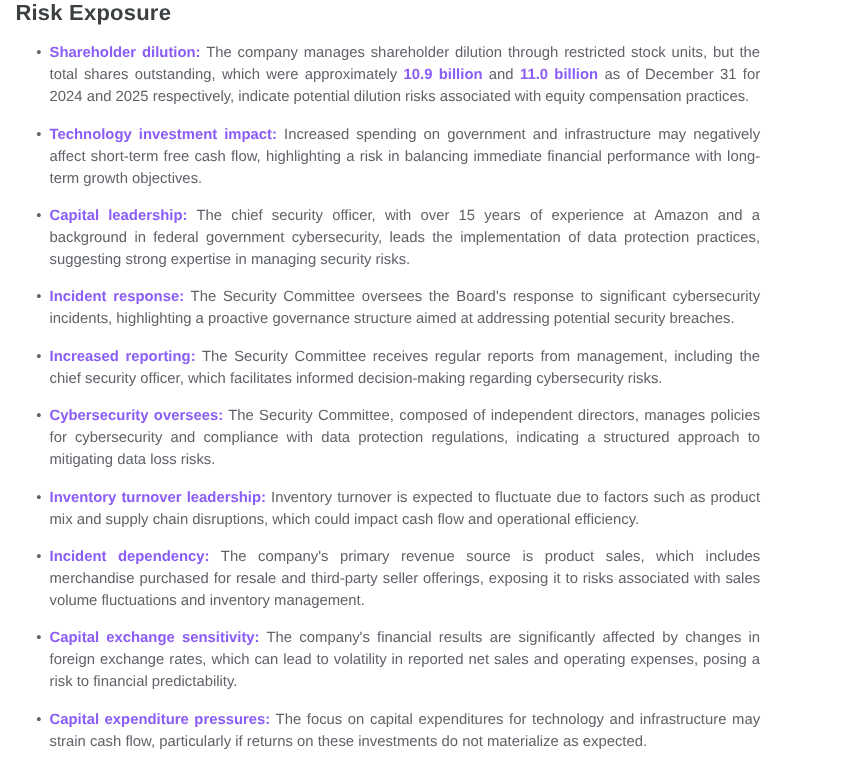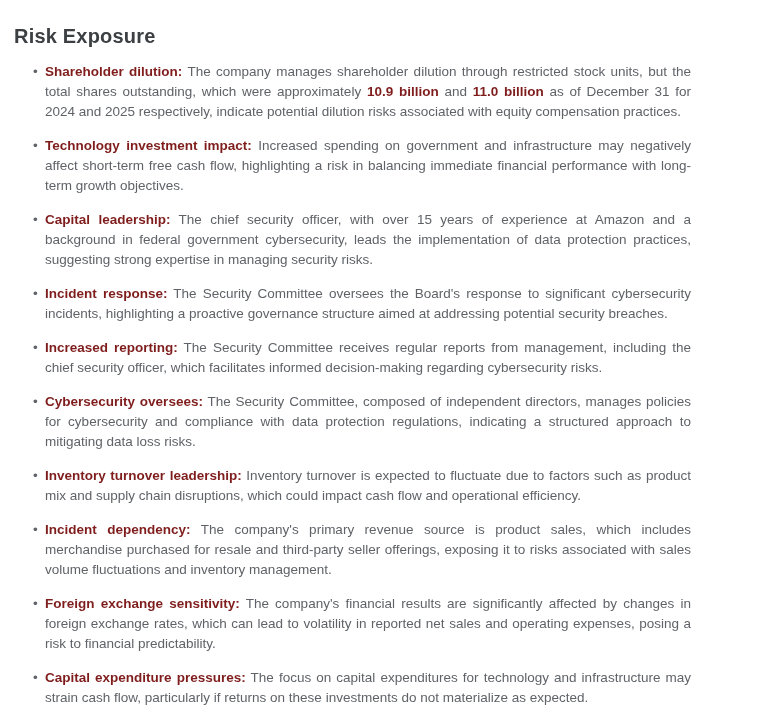--- a/index.html
+++ b/index.html
@@ -4,21 +4,21 @@
 <style>
   * { margin: 0; padding: 0; box-sizing: border-box; }
   html, body {
     background: #ffffff;
     font-family: "Liberation Sans", sans-serif;
   }
   .page {
     width: 719px;
     height: 713px;
     background: #ffffff;
-    padding: 25px 28px 10px 14px;
+    padding: 1px 28px 10px 14px;
     overflow: hidden;
   }
   .page-title {
     font-size: 20px;
     font-weight: 700;
     color: #3c4043;
     letter-spacing: 0.2px;
     margin-bottom: 14px;
   }
   ul.risk-list {
@@ -39,33 +39,33 @@
     position: absolute;
     left: 0;
     top: 0;
     color: #5f6368;
     font-size: 13.5px;
     line-height: 20px;
   }
   ul.risk-list li b.lbl,
   ul.risk-list li b.seg {
     font-weight: 700;
-    color: #7f1d1d;
+    color: #8b5cf6;
   }
 </style>
 </head>
 <body>
 
 <div class="page" style="background: rgb(255, 255, 255);">
   <h1 class="page-title" style="color: rgb(60, 64, 67);">Risk Exposure</h1>
   <ul class="risk-list" id="risk-list" style="color: rgb(95, 99, 104);">
       <li><span class="bullet">•</span><b class="lbl">Shareholder dilution:</b><span> The company manages shareholder dilution through restricted stock units, but the total shares outstanding, which were approximately </span><b class="seg">10.9 billion</b><span> and </span><b class="seg">11.0 billion</b><span> as of December 31 for 2024 and 2025 respectively, indicate potential dilution risks associated with equity compensation practices.</span></li>
       <li><span class="bullet">•</span><b class="lbl">Technology investment impact:</b><span> Increased spending on government and infrastructure may negatively affect short-term free cash flow, highlighting a risk in balancing immediate financial performance with long-term growth objectives.</span></li>
       <li><span class="bullet">•</span><b class="lbl">Capital leadership:</b><span> The chief security officer, with over 15 years of experience at Amazon and a background in federal government cybersecurity, leads the implementation of data protection practices, suggesting strong expertise in managing security risks.</span></li>
       <li><span class="bullet">•</span><b class="lbl">Incident response:</b><span> The Security Committee oversees the Board's response to significant cybersecurity incidents, highlighting a proactive governance structure aimed at addressing potential security breaches.</span></li>
       <li><span class="bullet">•</span><b class="lbl">Increased reporting:</b><span> The Security Committee receives regular reports from management, including the chief security officer, which facilitates informed decision-making regarding cybersecurity risks.</span></li>
       <li><span class="bullet">•</span><b class="lbl">Cybersecurity oversees:</b><span> The Security Committee, composed of independent directors, manages policies for cybersecurity and compliance with data protection regulations, indicating a structured approach to mitigating data loss risks.</span></li>
       <li><span class="bullet">•</span><b class="lbl">Inventory turnover leadership:</b><span> Inventory turnover is expected to fluctuate due to factors such as product mix and supply chain disruptions, which could impact cash flow and operational efficiency.</span></li>
       <li><span class="bullet">•</span><b class="lbl">Incident dependency:</b><span> The company's primary revenue source is product sales, which includes merchandise purchased for resale and third-party seller offerings, exposing it to risks associated with sales volume fluctuations and inventory management.</span></li>
-      <li><span class="bullet">•</span><b class="lbl">Foreign exchange sensitivity:</b><span> The company's financial results are significantly affected by changes in foreign exchange rates, which can lead to volatility in reported net sales and operating expenses, posing a risk to financial predictability.</span></li>
+      <li><span class="bullet">•</span><b class="lbl">Capital exchange sensitivity:</b><span> The company's financial results are significantly affected by changes in foreign exchange rates, which can lead to volatility in reported net sales and operating expenses, posing a risk to financial predictability.</span></li>
       <li><span class="bullet">•</span><b class="lbl">Capital expenditure pressures:</b><span> The focus on capital expenditures for technology and infrastructure may strain cash flow, particularly if returns on these investments do not materialize as expected.</span></li>
     </ul>
 </div>
 
 </body></html>

